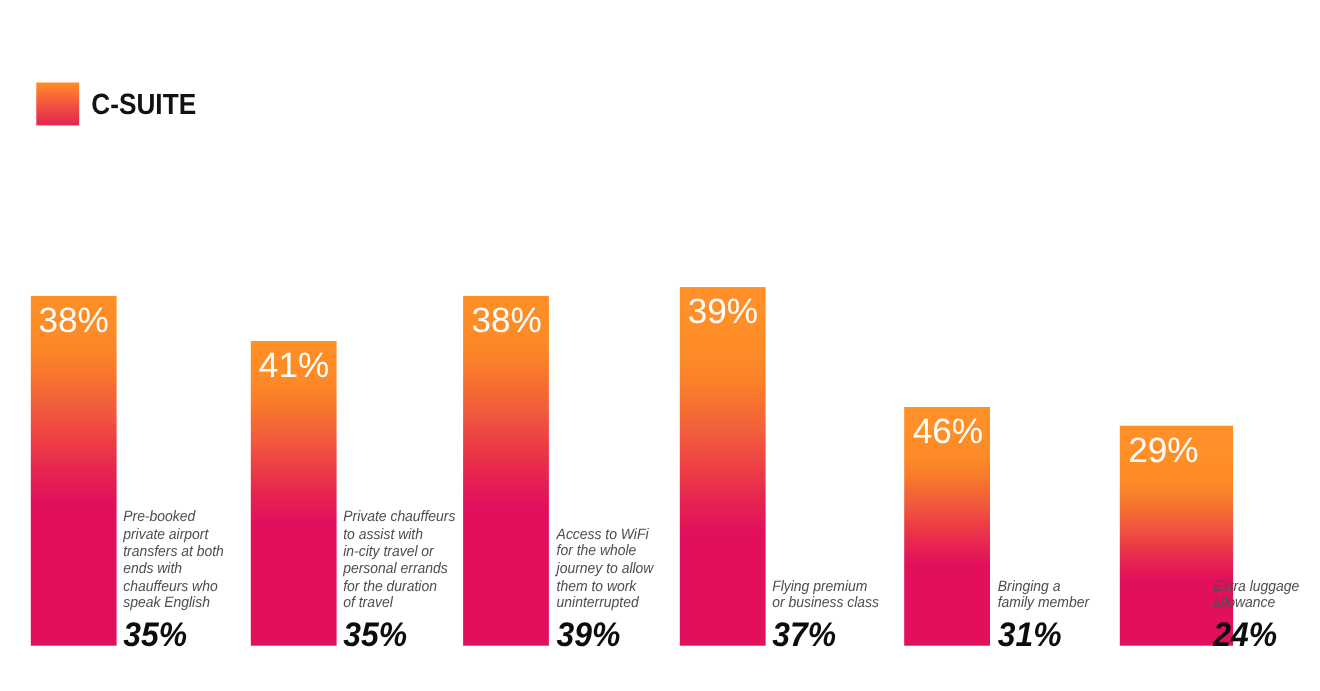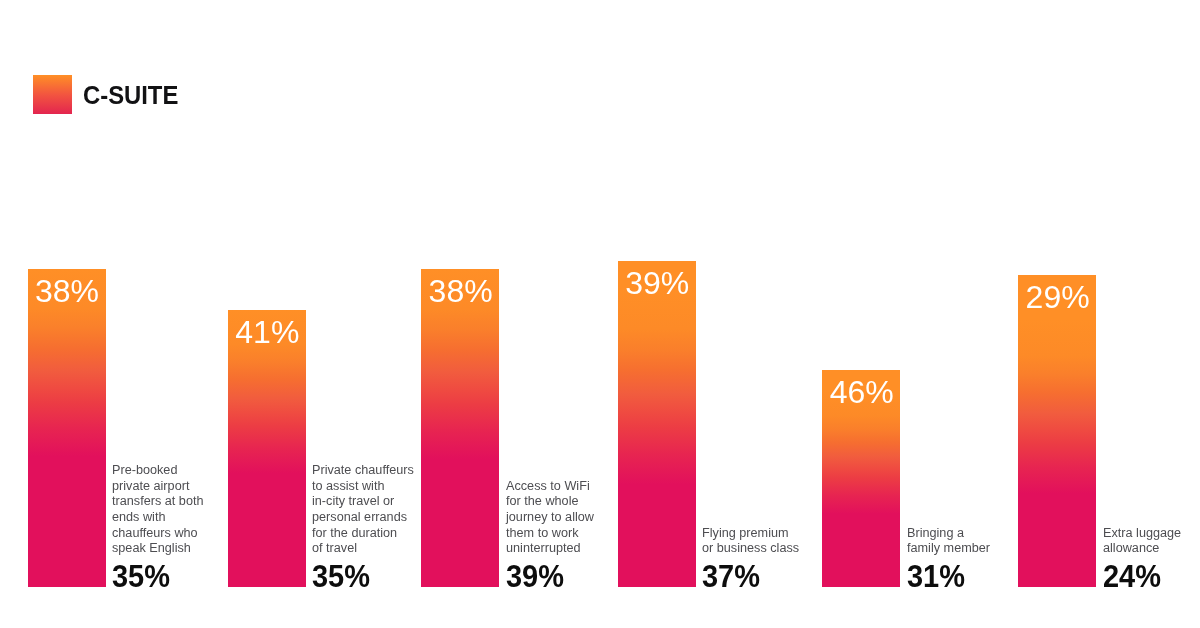--- a/index.html
+++ b/index.html
@@ -70,20 +70,21 @@
     font-size: 32px;
     font-weight: normal;
     line-height: 32px;
   }
   .side {
     position: absolute;
     left: 84.6px;
     bottom: -5px;
     width: 130px;
     white-space: nowrap;
+    font-style: italic;
   }
   .desc-line {
     height: 15.64px;
   }
   .side-desc {
     font-size: 13.7px;
     line-height: 15.64px;
     color: #4d4d51;
     transform: scaleX(0.925);
     transform-origin: left top;
@@ -175,21 +176,21 @@
         </div>
         <div class="side">
           <div class="side-desc">
             <div class="desc-line">Bringing a</div>
             <div class="desc-line">family member</div>
           </div>
           <div class="side-pct">31%</div>
         </div>
       </div>
       <div class="col" style="left: 1018.2px;">
-        <div class="bar" style="height: 312px; width: 78px; background: linear-gradient(rgb(255, 143, 38) 0%, rgb(255, 143, 38) 14%, rgb(253, 138, 39) 25.82%, rgb(250, 127, 43) 31.81%, rgb(246, 110, 48) 37.8%, rgb(241, 92, 62) 44.41%, rgb(239, 74, 65) 49.78%, rgb(236, 60, 68) 53.98%, rgb(231, 36, 81) 61.77%, rgb(226, 16, 92) 70%, rgb(226, 16, 92) 100%);">
+        <div class="bar" style="height: 200px; width: 78px; background: linear-gradient(rgb(255, 143, 38) 0%, rgb(255, 143, 38) 14%, rgb(253, 138, 39) 25.82%, rgb(250, 127, 43) 31.81%, rgb(246, 110, 48) 37.8%, rgb(241, 92, 62) 44.41%, rgb(239, 74, 65) 49.78%, rgb(236, 60, 68) 53.98%, rgb(231, 36, 81) 61.77%, rgb(226, 16, 92) 70%, rgb(226, 16, 92) 100%); padding-left: 25px;">
           <div class="bar-value">29%</div>
         </div>
         <div class="side">
           <div class="side-desc">
             <div class="desc-line">Extra luggage</div>
             <div class="desc-line">allowance</div>
           </div>
           <div class="side-pct">24%</div>
         </div>
       </div>

